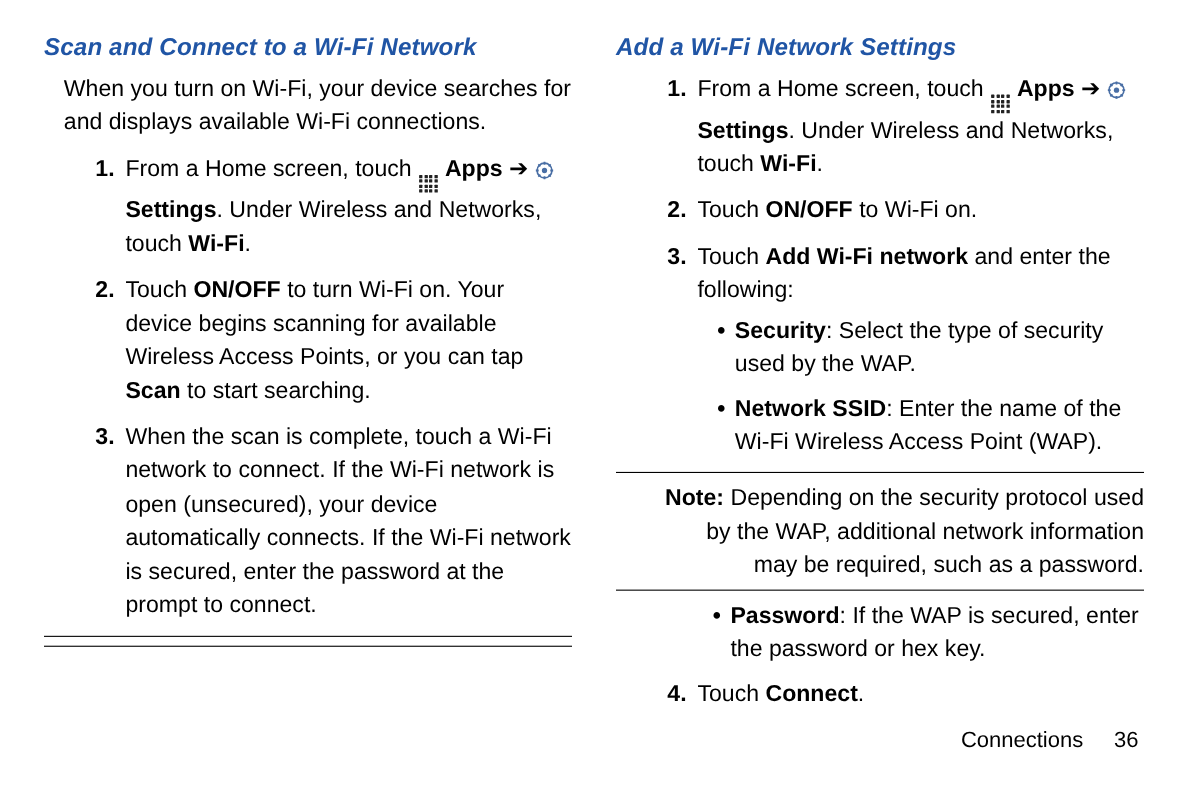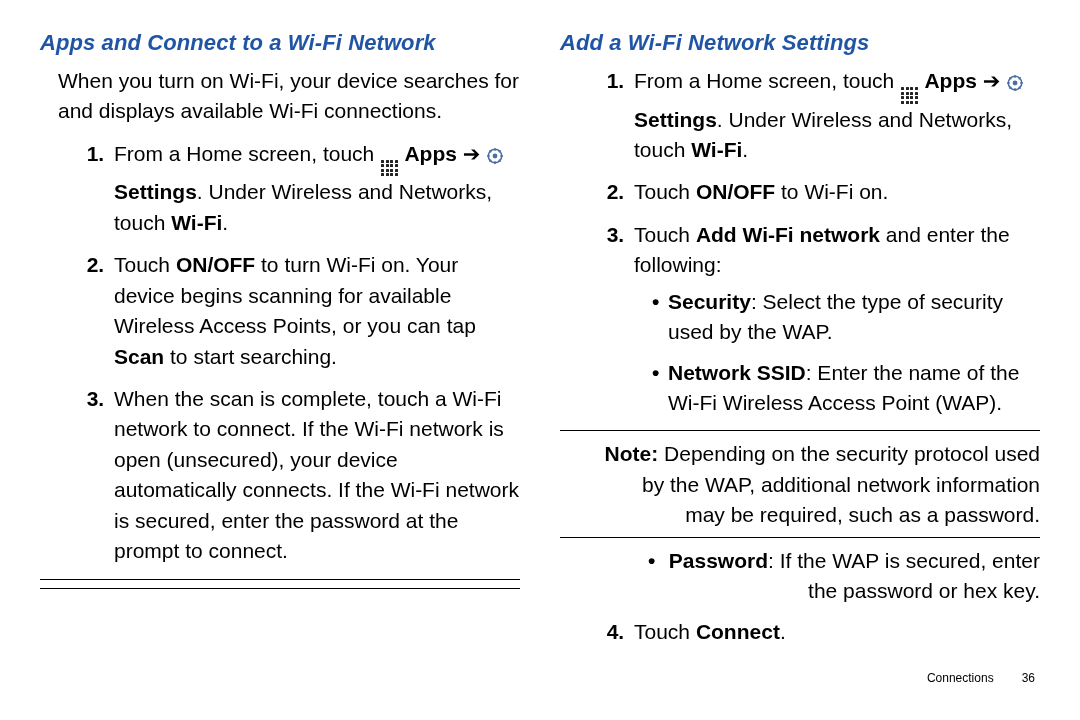--- a/index.html
+++ b/index.html
@@ -110,32 +110,32 @@
   }
   .settings-icon {
     width: 18px; height: 18px;
     display: inline-block;
     vertical-align: -4px;
   }
   .footer {
     position: absolute;
     bottom: 35px;
     right: 45px;
-    font-size: 12px;
+    font-size: 20px;
   }
   .footer .sec { margin-right: 28px; }
 </style>
 </head>
 <body>
 
 <div class="page">
   <div class="cols">
 
     <div class="col">
-      <h2>Apps and Connect to a Wi-Fi Network</h2>
+      <h2>Scan and Connect to a Wi-Fi Network</h2>
       <p class="intro">When you turn on Wi-Fi, your device searches for and displays available Wi-Fi connections.</p>
 
       <ol class="steps">
         <li>
           <span>From a Home screen, touch </span><span class="apps-icon">
               <span></span>
               <span></span>
               <span></span>
               <span></span>
               <span></span>
@@ -231,21 +231,21 @@
       </ol>
 
       <hr class="rule">
       <div class="callout note">
         <p>
           <span class="lead">Note: </span><span>Depending on the security protocol used by the WAP, additional network information may be required, such as a password.</span>
         </p>
       </div>
       <hr class="rule">
 
-      <ul class="bullets" style="margin-left:70px;text-align:right;">
+      <ul class="bullets" style="margin-left:70px;">
         <li><span class="b">Password</span><span>: If the WAP is secured, enter the password or hex key.</span></li>
       </ul>
 
       <ol class="steps" start="4">
         <li>
           <span>Touch </span><span class="b">Connect</span><span>.</span>
         </li>
       </ol>
     </div>
 

